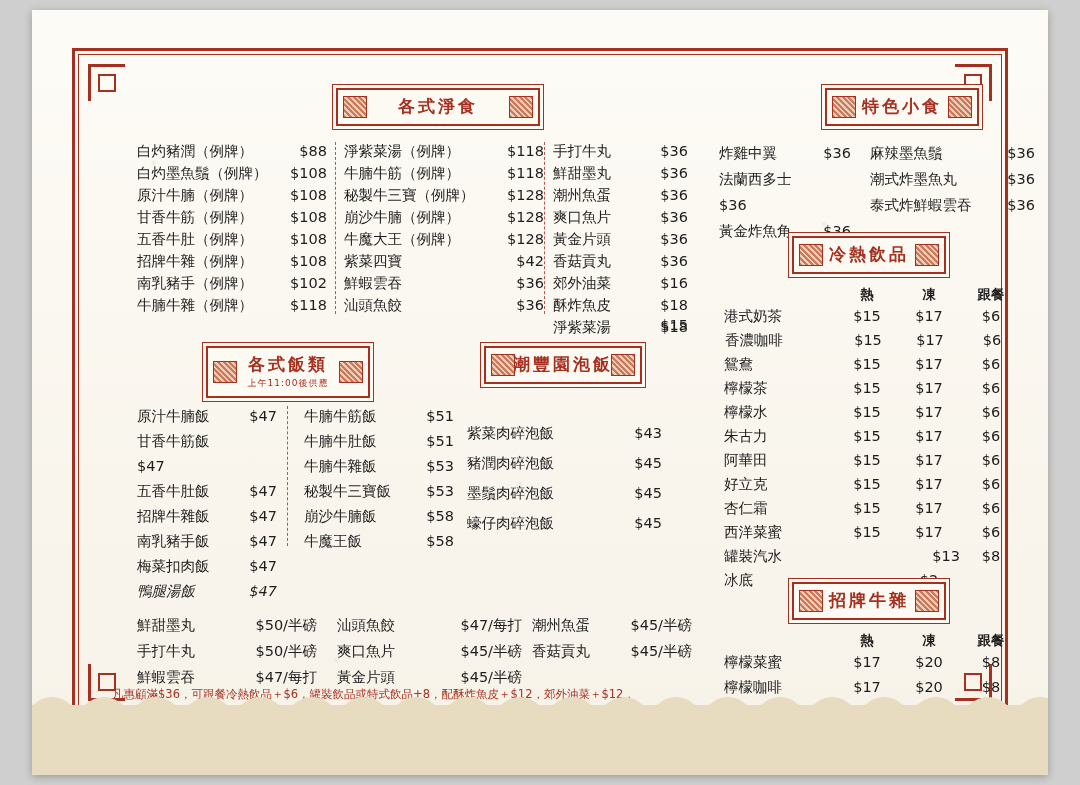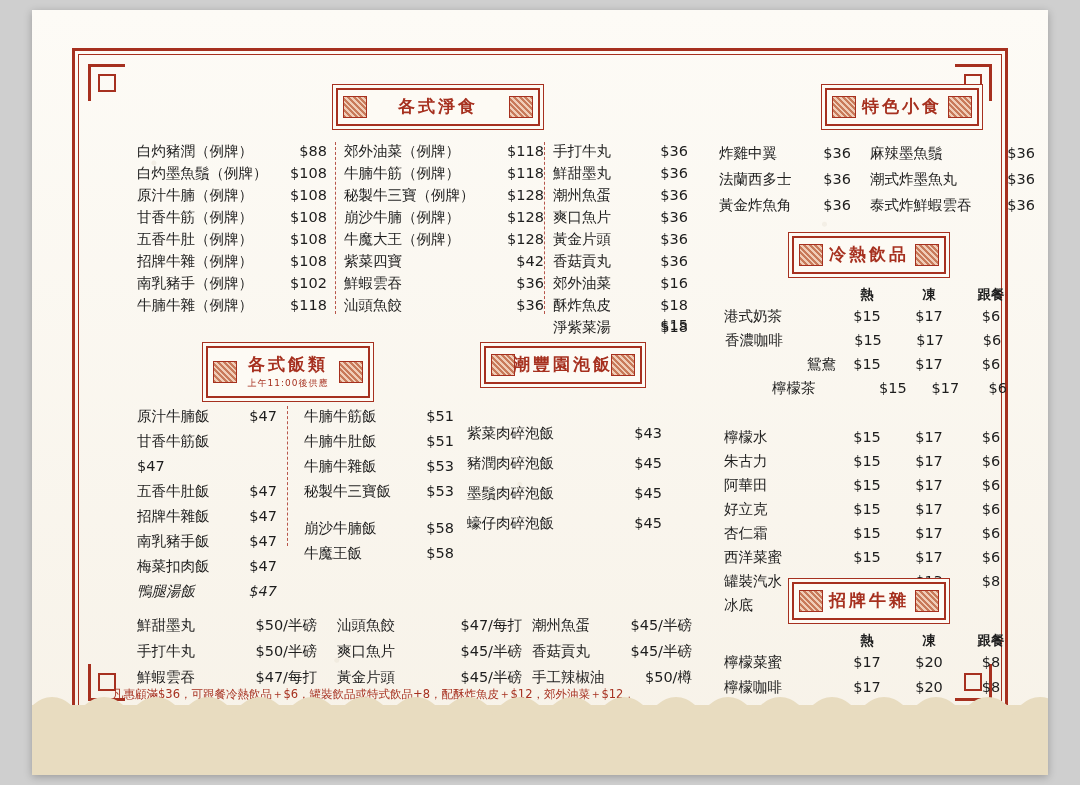--- a/index.html
+++ b/index.html
@@ -154,21 +154,21 @@
           <span class="nm">牛腩牛雜（例牌）</span>
           <span class="dots"></span>
           <span class="pr">$118</span>
         </div>
     </div>
 
     <div class="vline" style="left:303px;top:132px;height:172px;"></div>
 
     <div class="col" style="left:312px;top:130px;width:200px;">
       <div class="row">
-          <span class="nm">郊外油菜（例牌）</span>
+          <span class="nm">淨紫菜湯（例牌）</span>
           <span class="dots"></span>
           <span class="pr">$118</span>
         </div>
       <div class="row">
           <span class="nm">牛腩牛筋（例牌）</span>
           <span class="dots"></span>
           <span class="pr">$118</span>
         </div>
       <div class="row">
           <span class="nm">秘製牛三寶（例牌）</span>
@@ -320,21 +320,21 @@
       <div class="row" style="line-height:25px;">
           <span class="nm">牛腩牛雜飯</span>
           <span class="dots"></span>
           <span class="pr">$53</span>
         </div>
       <div class="row" style="line-height:25px;">
           <span class="nm">秘製牛三寶飯</span>
           <span class="dots"></span>
           <span class="pr">$53</span>
         </div>
-      <div class="row" style="line-height:25px;margin-top:12px;">
+      <div class="row" style="line-height:25px;">
           <span class="nm">崩沙牛腩飯</span>
           <span class="dots"></span>
           <span class="pr">$58</span>
         </div>
       <div class="row" style="line-height:25px;">
           <span class="nm">牛魔王飯</span>
           <span class="dots"></span>
           <span class="pr">$58</span>
         </div>
     </div>
@@ -409,45 +409,40 @@
       <div class="row" style="line-height:26px;">
           <span class="nm">潮州魚蛋</span>
           <span class="dots"></span>
           <span class="pr">$45/半磅</span>
         </div>
       <div class="row" style="line-height:26px;">
           <span class="nm">香菇貢丸</span>
           <span class="dots"></span>
           <span class="pr">$45/半磅</span>
         </div>
-      <div class="row" style="line-height:26px;">
-          <span class="nm">手工辣椒油</span>
-          <span class="dots"></span>
-          <span class="pr">$50/樽</span>
-        </div>
     </div>
 
     <div class="note" style="left:80px;top:676px;width:620px;">
       <div>凡惠顧滿$36，可跟餐冷熱飲品＋$6，罐裝飲品或特式飲品+8，配酥炸魚皮＋$12，郊外油菜＋$12，</div>
       <div>加拼：牛腩/牛什/牛筋/墨鬚+$10</div>
     </div>
 
     <div class="plaque" style="left:760px;top:78px;width:150px;margin-left:33px;">
       <span class="orn l"></span>
       <span class="orn r"></span>
       <div class="t">特色小食</div>
     </div>
 
     <div class="col" style="left:687px;top:130px;width:132px;">
       <div class="row" style="line-height:26px;">
           <span class="nm">炸雞中翼</span>
           <span class="dots"></span>
           <span class="pr">$36</span>
         </div>
-      <div class="row" style="line-height:26px;">
+      <div class="row" style="line-height:26px;flex-direction:column;">
           <span class="nm">法蘭西多士</span>
           <span class="dots"></span>
           <span class="pr">$36</span>
         </div>
       <div class="row" style="line-height:26px;">
           <span class="nm">黃金炸魚角</span>
           <span class="dots"></span>
           <span class="pr">$36</span>
         </div>
     </div>
@@ -489,33 +484,33 @@
           <span style="width:62px;text-align:center;">$17</span>
           <span style="width:62px;text-align:center;">$6</span>
         </div>
       <div class="row" style="line-height:24px;justify-content:center;">
           <span style="width:112px;">香濃咖啡</span>
           <span style="width:62px;text-align:center;">$15</span>
           <span style="width:62px;text-align:center;">$17</span>
           <span style="width:62px;text-align:center;">$6</span>
         </div>
       <div class="row" style="line-height:24px;">
-          <span style="width:112px;text-align:right;">鴛鴦</span>
-          <span style="width:62px;text-align:center;">$15</span>
-          <span style="width:62px;text-align:center;">$17</span>
-          <span style="width:62px;text-align:center;">$6</span>
-        </div>
-      <div class="row" style="line-height:24px;">
-          <span style="width:112px;margin-left:48px;">檸檬茶</span>
-          <span style="width:62px;text-align:center;">$15</span>
-          <span style="width:62px;text-align:center;">$17</span>
-          <span style="width:62px;text-align:center;">$6</span>
-        </div>
-      <div class="row" style="line-height:24px;">
-          <span style="width:112px;margin-top:25px;">檸檬水</span>
+          <span style="width:112px;">鴛鴦</span>
+          <span style="width:62px;text-align:center;">$15</span>
+          <span style="width:62px;text-align:center;">$17</span>
+          <span style="width:62px;text-align:center;">$6</span>
+        </div>
+      <div class="row" style="line-height:24px;">
+          <span style="width:112px;">檸檬茶</span>
+          <span style="width:62px;text-align:center;">$15</span>
+          <span style="width:62px;text-align:center;">$17</span>
+          <span style="width:62px;text-align:center;">$6</span>
+        </div>
+      <div class="row" style="line-height:24px;">
+          <span style="width:112px;">檸檬水</span>
           <span style="width:62px;text-align:center;">$15</span>
           <span style="width:62px;text-align:center;">$17</span>
           <span style="width:62px;text-align:center;">$6</span>
         </div>
       <div class="row" style="line-height:24px;">
           <span style="width:112px;">朱古力</span>
           <span style="width:62px;text-align:center;">$15</span>
           <span style="width:62px;text-align:center;">$17</span>
           <span style="width:62px;text-align:center;">$6</span>
         </div>
@@ -539,21 +534,21 @@
         </div>
       <div class="row" style="line-height:24px;">
           <span style="width:112px;">西洋菜蜜</span>
           <span style="width:62px;text-align:center;">$15</span>
           <span style="width:62px;text-align:center;">$17</span>
           <span style="width:62px;text-align:center;">$6</span>
         </div>
       <div class="row" style="line-height:24px;">
           <span style="width:112px;">罐裝汽水</span>
           <span style="width:62px;text-align:center;"></span>
-          <span style="width:62px;text-align:center;">$13</span>
+          <span style="width:62px;text-align:right;">$13</span>
           <span style="width:62px;text-align:center;">$8</span>
         </div>
       <div class="row" style="line-height:24px;">
           <span style="width:112px;">冰底</span>
           <span style="width:62px;text-align:center;"></span>
           <span style="width:62px;text-align:center;">$2</span>
           <span style="width:62px;text-align:center;"></span>
         </div>
     </div>
 

